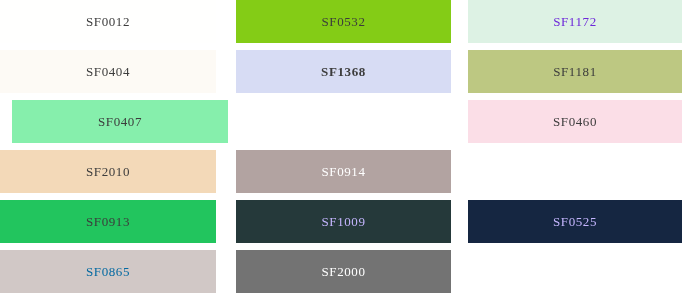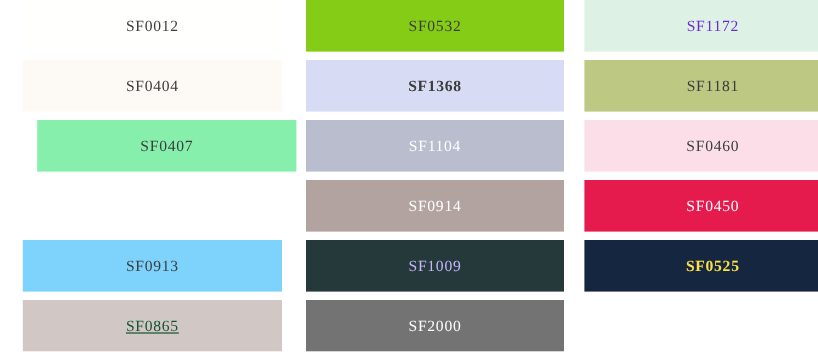--- a/index.html
+++ b/index.html
@@ -16,21 +16,20 @@
   }
   #swatch-grid {
     width: 672px;
     height: 293px;
     display: grid;
     grid-template-columns: 216px 20px 215px 17px 214px;
     grid-template-rows: repeat(6, 43px);
     row-gap: 7px;
     align-content: start;
     box-sizing: border-box;
-    padding-left: 19px;
   }
   .swatch {
     display: flex;
     align-items: center;
     justify-content: center;
     box-sizing: border-box;
     width: 100%;
     height: 43px;
     overflow: hidden;
   }
@@ -64,41 +63,38 @@
     </div>
     <div class="swatch" style="grid-area: 2 / 3; background: rgb(215, 220, 244); font-weight: bold;">
       <span class="swatch-label" style="color: rgb(60, 60, 60);">SF1368</span>
     </div>
     <div class="swatch" style="grid-area: 2 / 5; background: rgb(189, 200, 130); text-align: center;">
       <span class="swatch-label" style="color: rgb(60, 60, 60);">SF1181</span>
     </div>
     <div class="swatch" style="grid-area: 3 / 1; background: #86efac; margin-left: 12px;">
       <span class="swatch-label" style="color: rgb(60, 60, 60);">SF0407</span>
     </div>
-    <div class="swatch" style="grid-area: 3 / 3; background: rgb(185, 189, 205);">
-      <span class="swatch-label" style="color: rgb(255, 255, 255);">SF1104</span>
-    </div>
     <div class="swatch" style="grid-area: 3 / 5; background: rgb(251, 222, 231);">
       <span class="swatch-label" style="color: rgb(60, 60, 60);">SF0460</span>
+    </div>
+    <div class="swatch" style="grid-area: 4 / 1; background: rgb(243, 217, 184);">
+      <span class="swatch-label" style="color: rgb(60, 60, 60);">SF2010</span>
     </div>
     <div class="swatch" style="grid-area: 4 / 3; background: rgb(178, 163, 161);">
       <span class="swatch-label" style="color: rgb(255, 255, 255);">SF0914</span>
     </div>
-    <div class="swatch" style="grid-area: 4 / 5; background: rgb(230, 27, 77);">
-      <span class="swatch-label" style="color: rgb(255, 255, 255);">SF0450</span>
-    </div>
-    <div class="swatch" style="grid-area: 5 / 1; background: #7dd3fc;">
+    <div class="swatch" style="grid-area: 5 / 1; background: #22c55e;">
       <span class="swatch-label" style="color: rgb(60, 60, 60);">SF0913</span>
     </div>
     <div class="swatch" style="grid-area: 5 / 3; background: rgb(37, 57, 58);">
       <span class="swatch-label" style="color: #c4b5fd;">SF1009</span>
     </div>
     <div class="swatch" style="grid-area: 5 / 5; background: rgb(21, 38, 65);">
-      <span class="swatch-label" style="color: #fde047; font-weight: bold;">SF0525</span>
+      <span class="swatch-label" style="color: #c4b5fd;">SF0525</span>
     </div>
     <div class="swatch" style="grid-area: 6 / 1; background: rgb(209, 200, 198);">
-      <span class="swatch-label" style="color: #14532d; text-decoration: underline;">SF0865</span>
+      <span class="swatch-label" style="color: #0369a1;">SF0865</span>
     </div>
     <div class="swatch" style="grid-area: 6 / 3; background: #737373;">
       <span class="swatch-label" style="color: rgb(255, 255, 255);">SF2000</span>
     </div>
     <div class="swatch empty" style="grid-area: 6 / 5;"></div>
   </div>
 
 </body></html>

